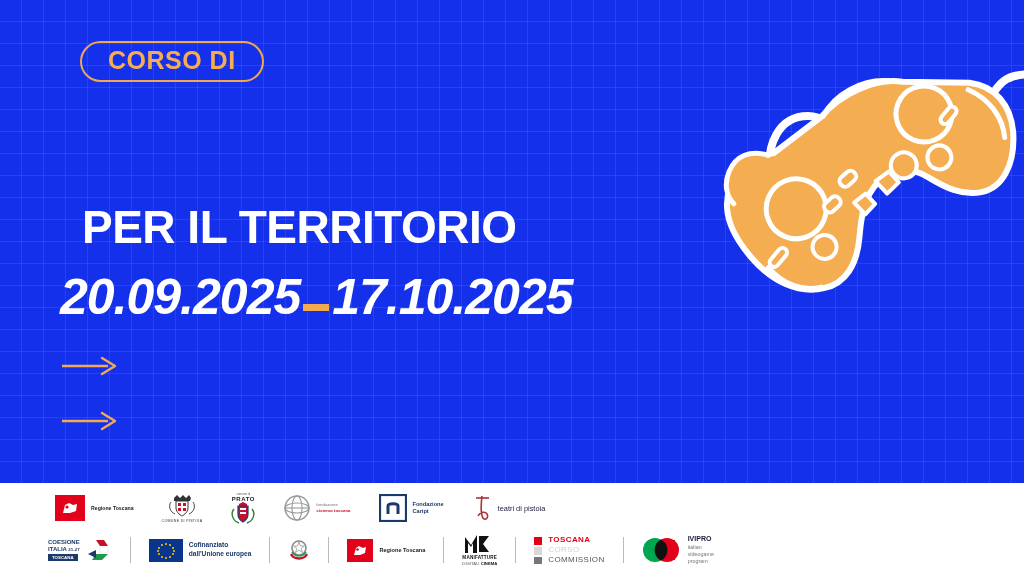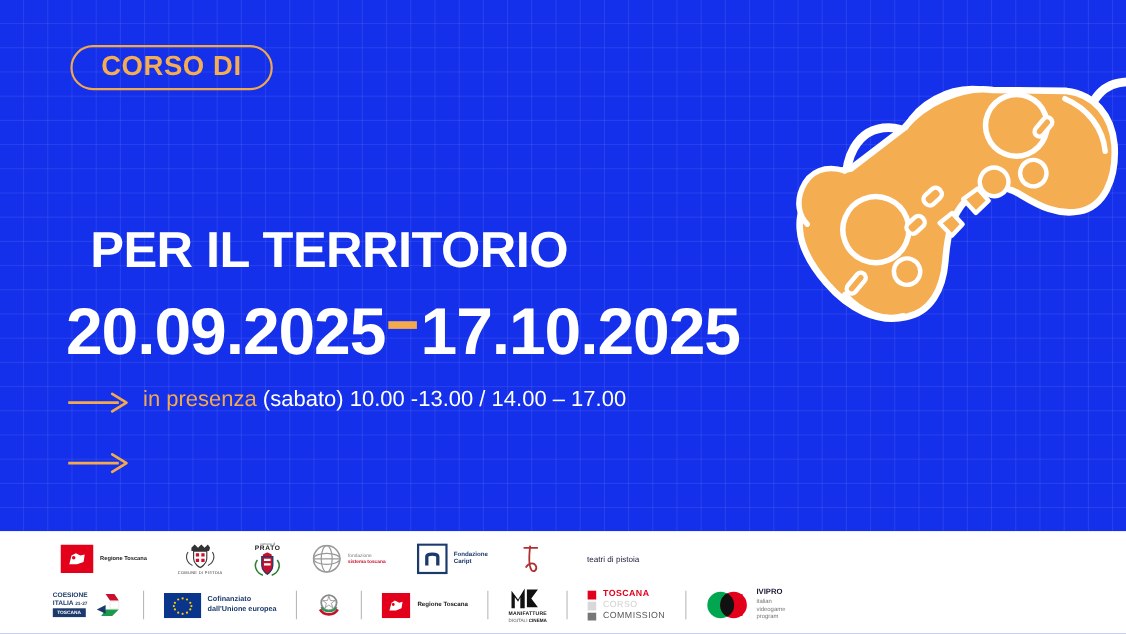--- a/index.html
+++ b/index.html
@@ -26,21 +26,21 @@
     background-position:-1px -1px;
     overflow:hidden;
   }
   #gamepad-art {
     position:absolute; right:-6px; top:-4px;
     width:330px; height:440px;
     pointer-events:none;
   }
 
   
-  .pill-row { position:absolute; left:64px; top:41px; }
+  .pill-row { position:absolute; left:80px; top:41px; }
   #corso-pill {
     display:inline-flex; align-items:center; justify-content:center;
     border:2px solid #f0a84e;
     border-radius:40px;
     color:#f4ad52;
     padding:5px 26px 7px 26px;
     font-size:25px; font-weight:700; letter-spacing:.5px;
     line-height:1;
   }
 
@@ -57,23 +57,23 @@
     color:#ffffff;
     font-size:46px; font-weight:700;
     letter-spacing:-.5px; line-height:1;
     white-space:nowrap;
     margin-left:20px;
   }
 
   
   #dates {
     position:absolute; left:60px; top:272px;
-    display:flex; 
-    color:#ffffff; font-size:60px; font-weight:700;
-    letter-spacing:-1px; line-height:1; white-space:nowrap;
+    display:flex; align-items:center;
+    color:#ffffff; font-size:50px; font-weight:700;
+    letter-spacing:-1px; line-height:1; white-space:nowrap;font-style:italic;
   }
   #dates .dash {
     display:inline-block;
     width:26px; height:7px;
     background:#f3a94e;
     margin:20px 3px 0 3px;
     flex:0 0 auto;
   }
 
   
@@ -163,23 +163,20 @@
     </div>
 
     <div id="info">
 
       <div class="info-block">
         <svg class="arrow" viewBox="0 0 62 26">
           <line x1="2" y1="13" x2="48" y2="13" stroke="#f3a94e" stroke-width="2.4"></line>
           <polyline points="42,5 55,13 42,21" fill="none" stroke="#f3a94e" stroke-width="2.4" stroke-linecap="round" stroke-linejoin="round"></polyline>
         </svg>
         <div class="info-lines">
-          <div>
-            <span class="hl">in presenza</span><span> (sabato) 10.00 -13.00 / 14.00 – 17.00</span>
-          </div>
         </div>
       </div>
 
       <div class="info-block">
         <svg class="arrow" viewBox="0 0 62 26">
           <line x1="2" y1="13" x2="48" y2="13" stroke="#f3a94e" stroke-width="2.4"></line>
           <polyline points="42,5 55,13 42,21" fill="none" stroke="#f3a94e" stroke-width="2.4" stroke-linecap="round" stroke-linejoin="round"></polyline>
         </svg>
       </div>
 
@@ -240,21 +237,21 @@
           <path d="M9 20 L9 12 C9 9, 19 9, 19 12 L19 20" fill="none" stroke="#1b3a6b" stroke-width="3"></path>
         </svg>
         <span class="logo-txt" style="font-size:5.6px;line-height:1.3;color:#1b3a6b;font-weight:600;">Fondazione<br>Caript</span>
       </div>
 
       <div class="logo">
         <svg width="20" height="26" viewBox="0 0 20 26">
           <path d="M4 3 C10 3, 16 3, 17 3" stroke="#b03030" stroke-width="1.6" fill="none"></path>
           <path d="M10 1 C9 9, 8 18, 11 23 C13 26, 17 23, 15 19 C13 16, 8 17, 6 21" stroke="#b03030" stroke-width="1.6" fill="none"></path>
         </svg>
-        <span class="logo-txt" style="font-size:7.4px;color:#1b1b3a;margin-left:36px;">teatri di pistoia</span>
+        <span class="logo-txt" style="font-size:7.4px;color:#1b1b3a;">teatri di pistoia</span>
       </div>
 
     </div>
 
     <div class="logo-row" id="logo-row-bottom">
 
       <div class="logo">
         <span class="logo-txt" style="font-size:6px;line-height:1.15;color:#1b3a6b;font-weight:700;">
           <span>COESIONE</span><br>
           <span>ITALIA</span>

